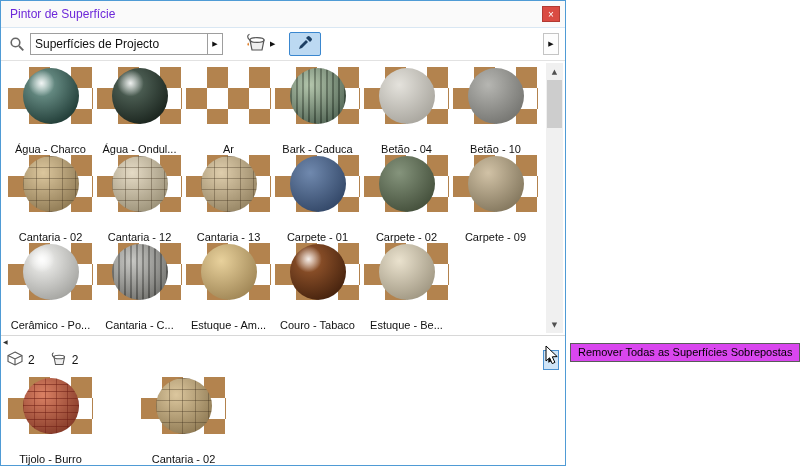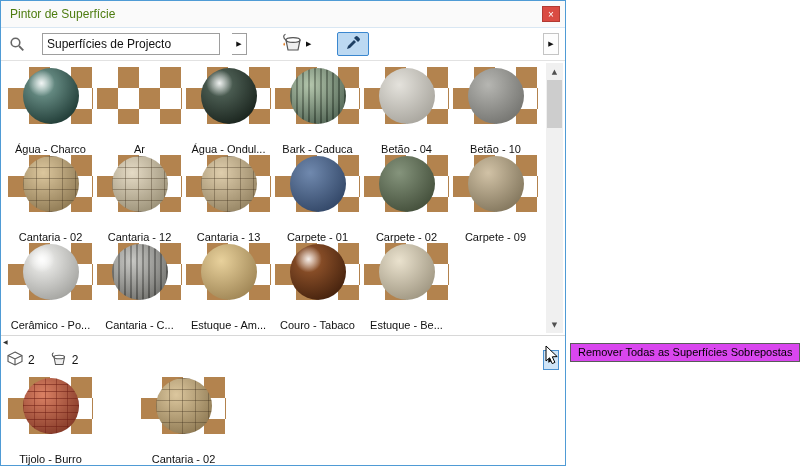--- a/index.html
+++ b/index.html
@@ -10,28 +10,28 @@
   .dialog {
     position:absolute; left:0; top:0; width:566px; height:466px;
     box-sizing:border-box; background:#fff; border:1px solid #4f9bd5;
     display:flex; flex-direction:column;
   }
   
   .titlebar {
     flex:0 0 26px; display:flex; align-items:center;
     padding:0 5px 0 9px; background:#fafafa; border-bottom:1px solid #d9e7f3;
   }
-  .title { font-size:12px; color:#4d7c0f; }
+  .title { font-size:12px; color:#6d28d9; }
   .close-btn {
     margin-left:auto; width:18px; height:16px; padding:0;
     background:#da4b42; border:1px solid #b23a32; color:#fff;
     font-size:10px; line-height:13px; text-align:center; cursor:default;
   }
   
-  .toolbar { flex:0 0 32px; display:flex; align-items:center; padding:0 6px;gap:12px; }
+  .toolbar { flex:0 0 32px; display:flex; align-items:center; padding:0 6px; }
   .search-icon { margin:0 5px 0 2px; display:flex; }
   .search-input {
     width:168px; height:18px; border:1px solid #9e9e9e; padding:1px 4px;
     font:12px "Liberation Sans", sans-serif; color:#111;
   }
   .mini-drop {
     width:15px; height:22px; box-sizing:border-box; background:#fff;
     border:1px solid #9e9e9e; border-left:none; display:flex; align-items:center;
     justify-content:center; font-size:7px; color:#111; font-family:"DejaVu Sans",sans-serif;
   }
@@ -142,28 +142,28 @@
 
   <div class="materials-wrap">
     <div class="grid materials-grid" id="materials-grid">
         <div class="tile">
           <div class="thumb">
             <div class="sphere" style="background: radial-gradient(circle at 33% 27%, rgba(255, 255, 255, 0.9), rgba(255, 255, 255, 0) 24%), radial-gradient(circle at 36% 30%, rgb(123, 163, 154), rgb(22, 48, 43) 88%);"></div>
           </div>
           <div class="mat-label">Água - Charco</div>
         </div>
         <div class="tile">
+          <div class="thumb">
+            <div class="sphere" style="background: radial-gradient(circle at 33% 27%, rgba(255, 255, 255, 0.9), rgba(255, 255, 255, 0) 24%), radial-gradient(circle at 36% 30%, rgb(91, 111, 99), rgb(19, 28, 22) 88%);"></div>
+          </div>
+          <div class="mat-label">Água - Ondul...</div>
+        </div>
+        <div class="tile">
           <div class="thumb"></div>
           <div class="mat-label">Ar</div>
-        </div>
-        <div class="tile">
-          <div class="thumb">
-            <div class="sphere" style="background: radial-gradient(circle at 33% 27%, rgba(255, 255, 255, 0.9), rgba(255, 255, 255, 0) 24%), radial-gradient(circle at 36% 30%, rgb(91, 111, 99), rgb(19, 28, 22) 88%);"></div>
-          </div>
-          <div class="mat-label">Água - Ondul...</div>
         </div>
         <div class="tile">
           <div class="thumb">
             <div class="sphere" style="background: repeating-linear-gradient(90deg, rgba(0, 0, 0, 0.25) 0px, rgba(0, 0, 0, 0.25) 2px, rgba(255, 255, 255, 0.08) 2px, rgba(255, 255, 255, 0.08) 6px), radial-gradient(circle at 36% 30%, rgb(174, 194, 166), rgb(60, 81, 64) 88%);"></div>
           </div>
           <div class="mat-label">Bark - Caduca</div>
         </div>
         <div class="tile">
           <div class="thumb">
             <div class="sphere" style="background: radial-gradient(circle at 36% 30%, rgb(228, 226, 220), rgb(162, 159, 151) 88%);"></div>

